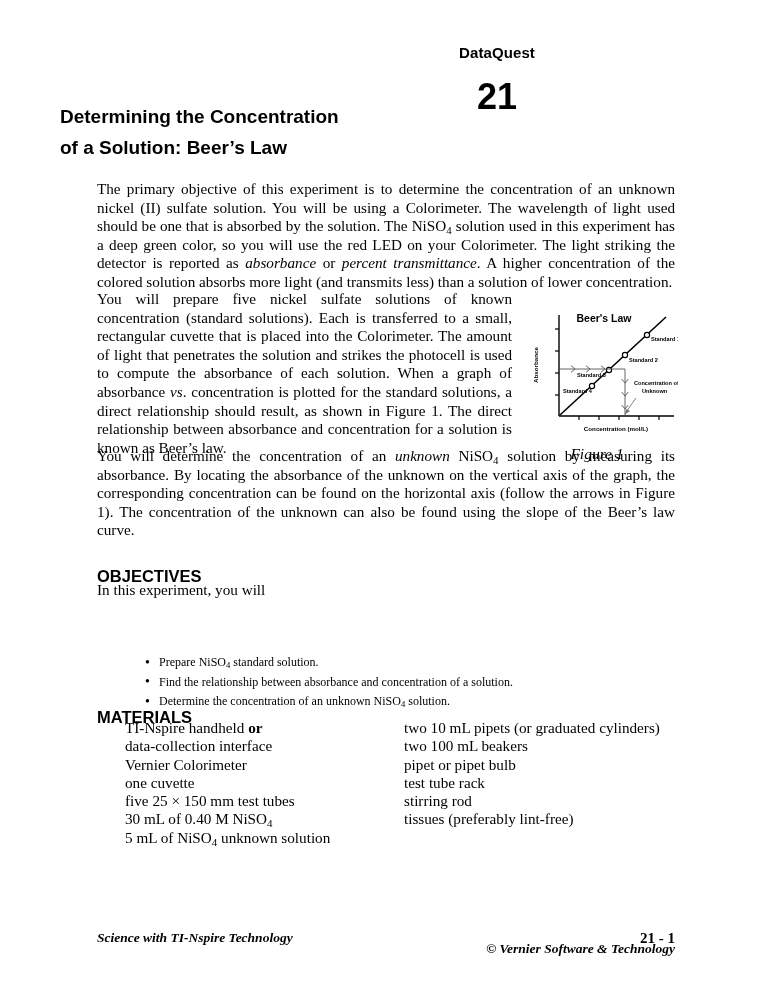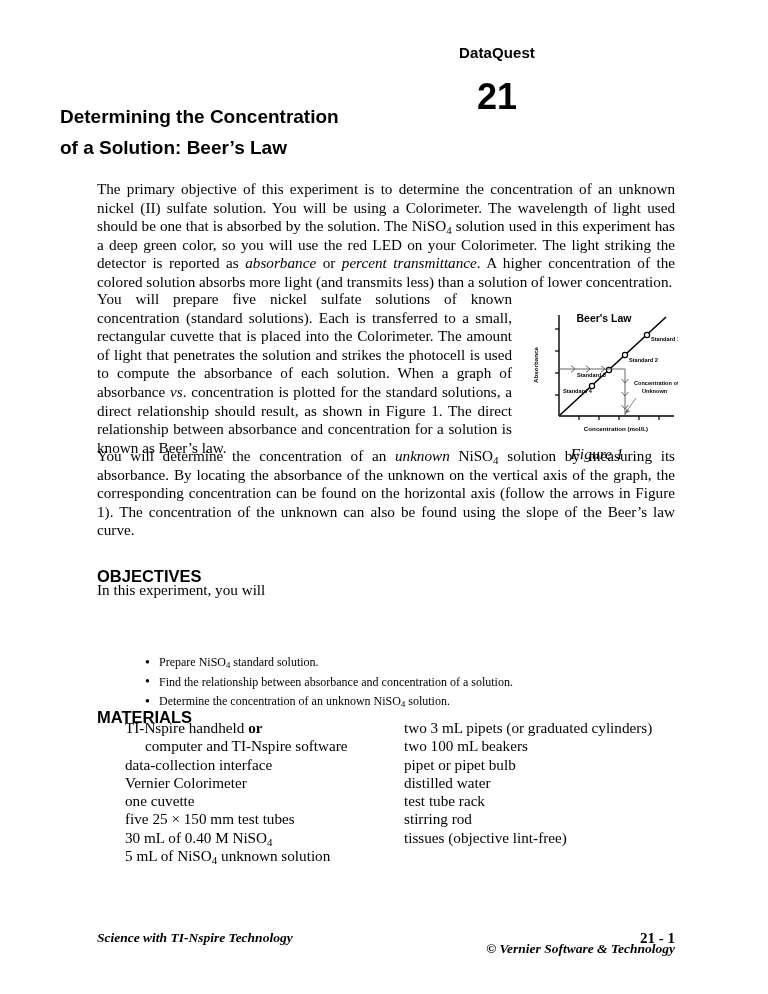--- a/index.html
+++ b/index.html
@@ -292,36 +292,34 @@
   <ul class="obj-list">
     <li><span>Prepare NiSO</span><sub>4</sub><span> standard solution.</span></li>
     <li><span>Find the relationship between absorbance and concentration of a solution.</span><sub></sub><span></span></li>
     <li><span>Determine the concentration of an unknown NiSO</span><sub>4</sub><span> solution.</span></li>
   </ul>
 
   <h2 class="section-head head-materials">MATERIALS</h2>
   <div class="materials-cols">
     <div class="mat-col mat-col-left">
       <div class="mat-item"><span>TI-Nspire handheld </span><span class="bd">or</span></div>
-      <div class="mat-item indent"><span>computer and TI-Nspire software</span></div>
       <div class="mat-item"><span>data-collection interface</span></div>
       <div class="mat-item"><span>Vernier Colorimeter</span></div>
       <div class="mat-item"><span>one cuvette</span></div>
       <div class="mat-item"><span>five 25 × 150 mm test tubes</span></div>
       <div class="mat-item"><span>30 mL of 0.40 M NiSO</span><sub>4</sub><span></span></div>
       <div class="mat-item"><span>5 mL of NiSO</span><sub>4</sub><span> unknown solution</span></div>
     </div>
     <div class="mat-col mat-col-right">
-      <div class="mat-item">two 3 mL pipets (or graduated cylinders)</div>
+      <div class="mat-item">two 10 mL pipets (or graduated cylinders)</div>
       <div class="mat-item">two 100 mL beakers</div>
       <div class="mat-item">pipet or pipet bulb</div>
-      <div class="mat-item">distilled water</div>
       <div class="mat-item">test tube rack</div>
       <div class="mat-item">stirring rod</div>
-      <div class="mat-item">tissues (objective lint-free)</div>
+      <div class="mat-item">tissues (preferably lint-free)</div>
     </div>
   </div>
 
   <div class="footer">
     <span class="footer-left">Science with TI-Nspire Technology</span>
     <span class="footer-center">© Vernier Software &amp; Technology</span>
     <span class="footer-right">21 - 1</span>
   </div>
 
 </div>

